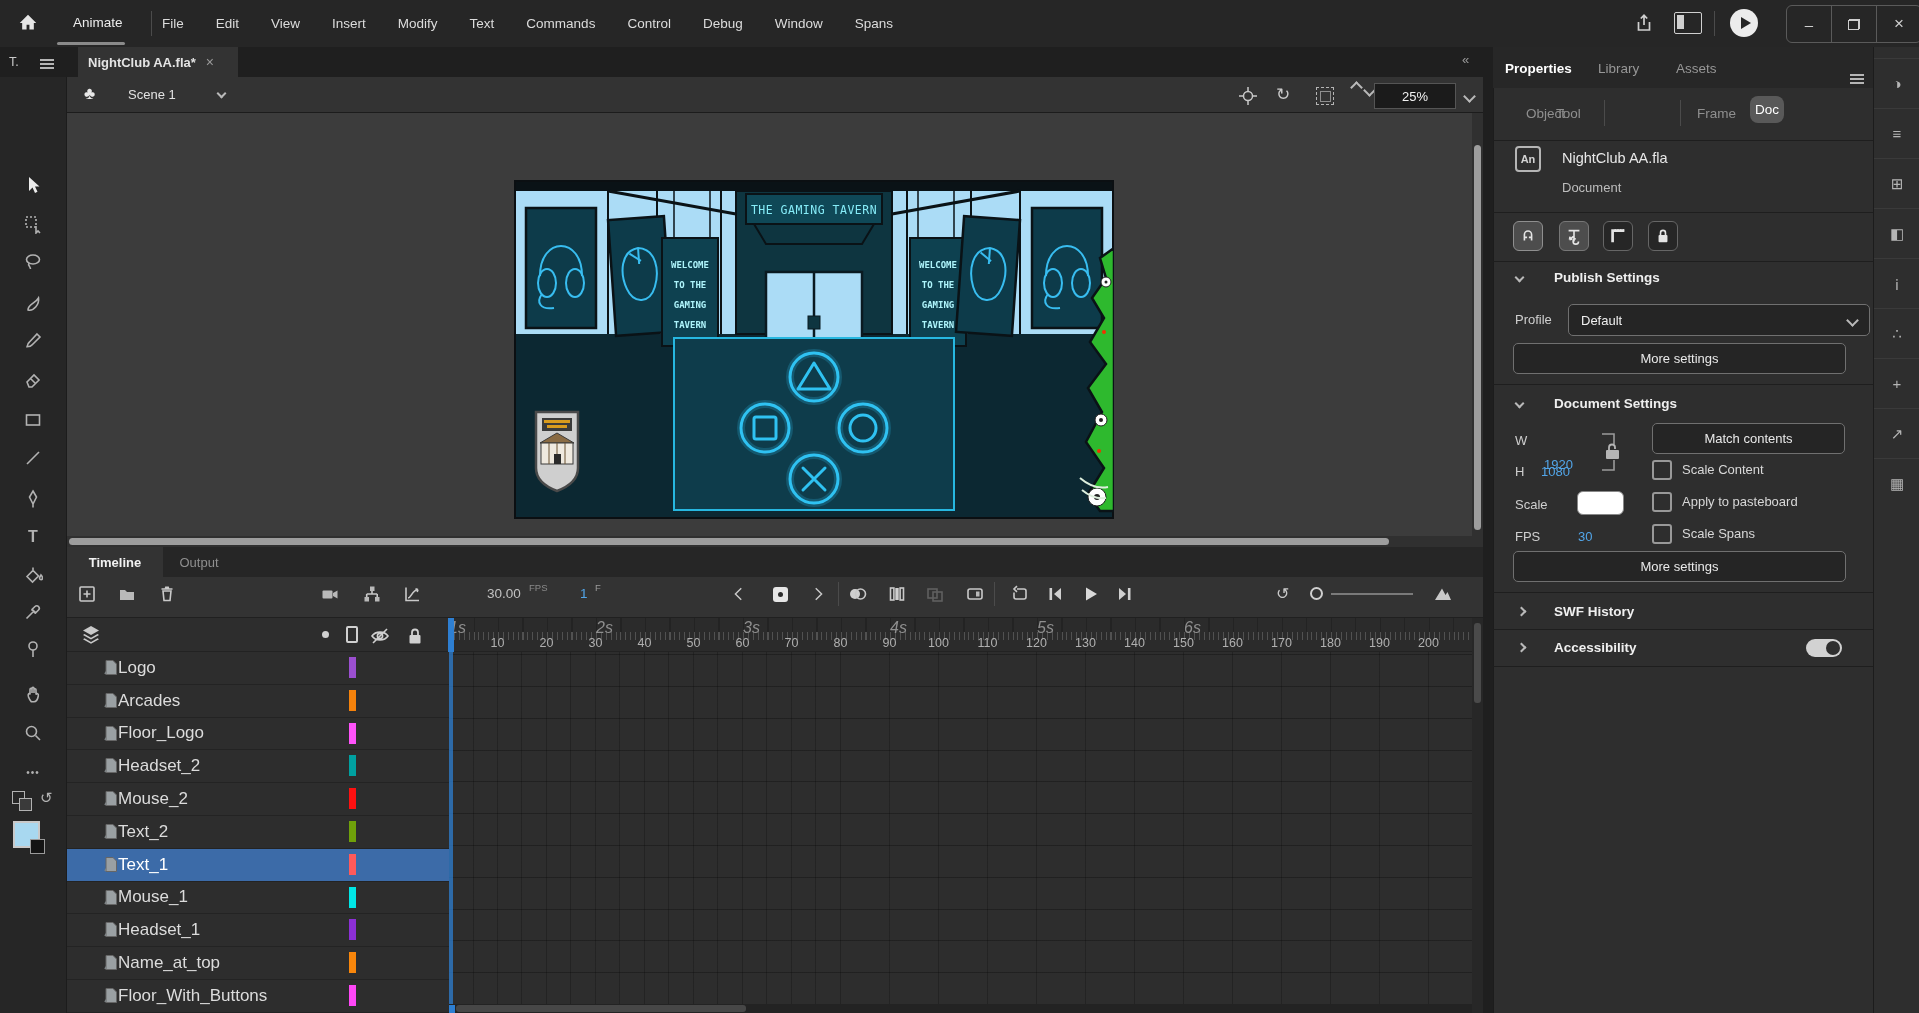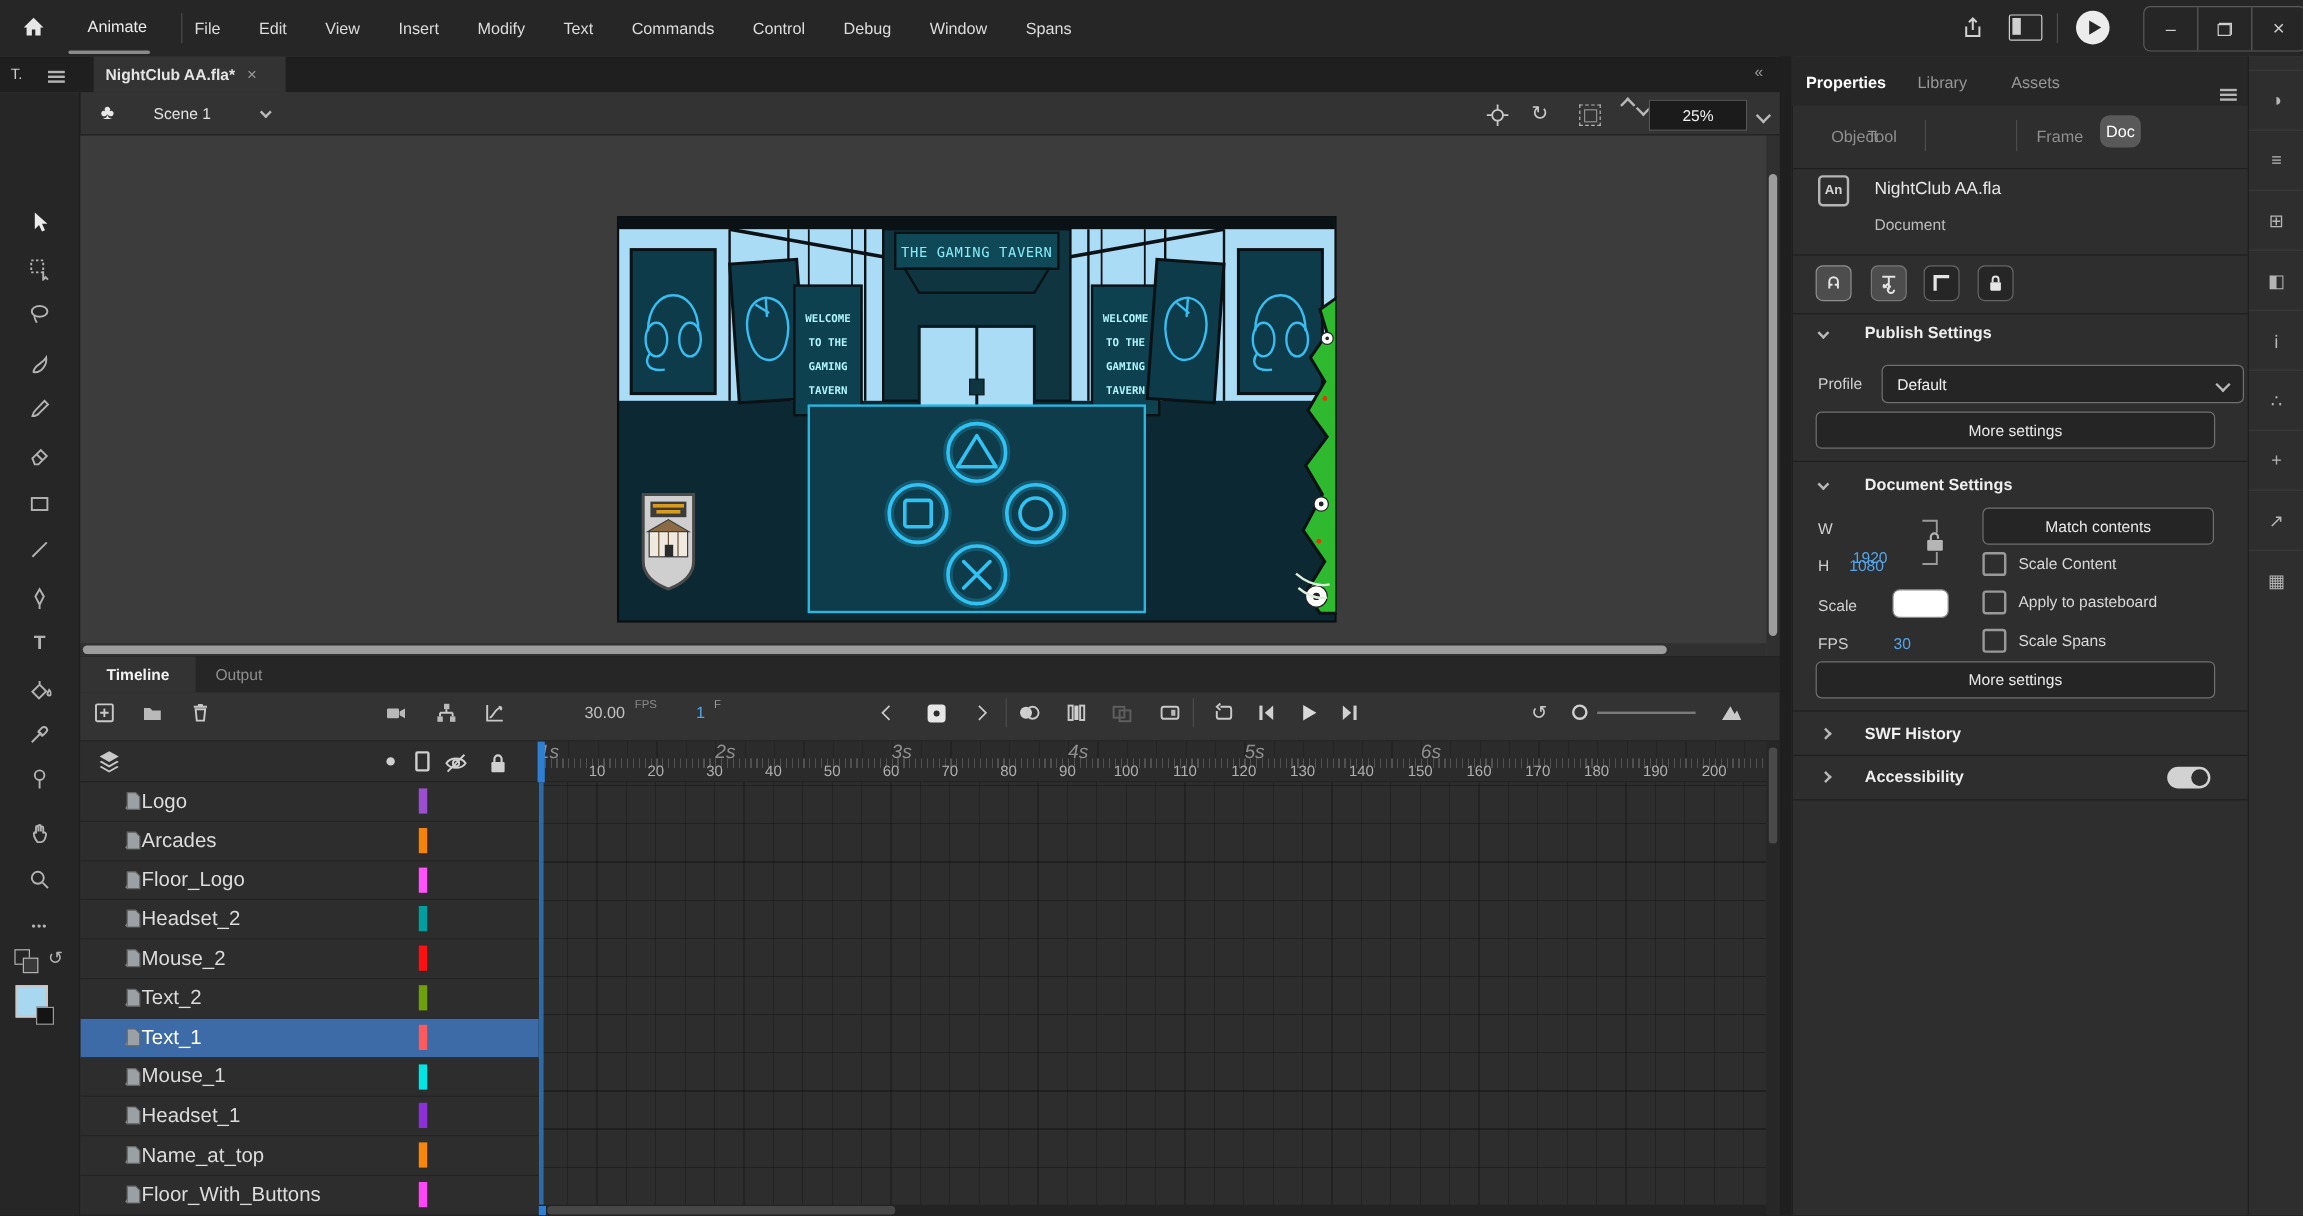--- a/index.html
+++ b/index.html
@@ -1,16 +1,16 @@
 <!DOCTYPE html>
 <html><head>
 <meta charset="utf-8">
 <style>
   html,body{margin:0;padding:0;background:#111;}
-  #app{position:relative;width:1919px;height:1013px;overflow:hidden;background:#404040;
+  #app{position:relative;width:1919px;height:1013px;overflow:hidden;background:#4c1d95;
        font-family:"Liberation Sans",sans-serif;font-size:13px;color:#d6d6d6;-webkit-font-smoothing:antialiased;}
   .ab{position:absolute;box-sizing:border-box;}
   .flex{display:flex;align-items:center;}
   
   #titlebar{left:0;top:0;width:1919px;height:47px;background:#262626;}
   .menu-item{color:#dcdcdc;font-size:13.5px;padding:0 2px;cursor:default;}
   .vsep{width:1px;background:#4b4b4b;}
   .wbtn{width:44px;height:36px;display:flex;align-items:center;justify-content:center;color:#cfcfcf;font-size:15px;}
   
   #tabstrip{left:0;top:47px;width:1493px;height:30px;background:#1f1f1f;}

